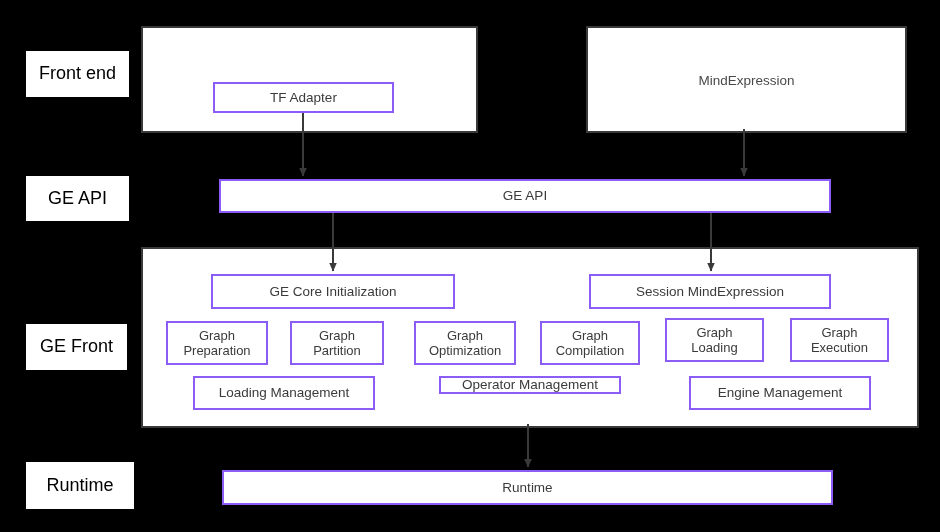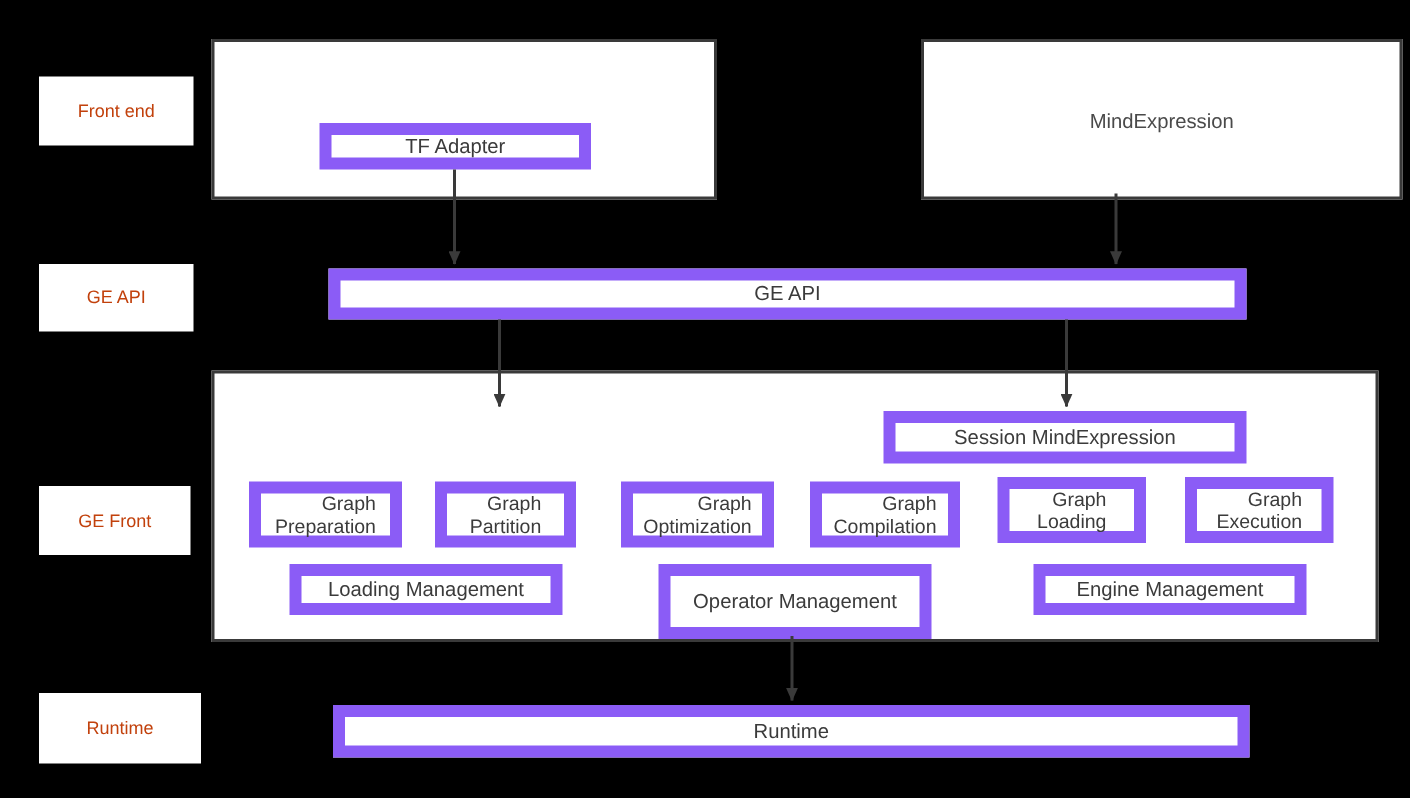--- a/index.html
+++ b/index.html
@@ -23,27 +23,26 @@
     display: flex;
     align-items: center;
     justify-content: center;
     text-align: center;
     color: #3b3b3b;
     line-height: 1.18;
   }
   
   .rail-label {
     border: none;
-    font-size: 12px;
-    color: #c2410c;
+    font-size: 18px;
+    color: #000000;
   }
   
   .framed {
-    border: 8px solid #8b5cf6;
-    text-align: right;
+    border: 2px solid #8b5cf6;
   }
   .container-box {
     display: block;
     border: 2px solid #3a3a3a;
     background: #ffffff;
   }
   .container-title {
     position: absolute;
     left: 0;
     right: 0;
@@ -89,30 +88,33 @@
     <span>Runtime</span>
   </div>
 
   <div class="container-box" style="position:absolute; left:141px; top:26px; width:333px; height:103px;">
     <div class="container-title" style="top:54px;">Tensorflow</div>
   </div>
   <div class="box framed label-1line" style="left:213px; top:82px; width:181px; height:31px;">
     <span>TF Adapter</span>
   </div>
 
-  <div class="container-box" style="position:absolute; left:614px; top:26px; width:317px; height:103px;">
+  <div class="container-box" style="position:absolute; left:586px; top:26px; width:317px; height:103px;">
     <div class="container-title" style="top:45px;">MindExpression</div>
   </div>
 
   <div class="box framed label-1line" style="left:219px; top:179px; width:612px; height:34px;">
     <span>GE API</span>
   </div>
 
   <div class="container-box" style="position:absolute; left:141px; top:247px; width:774px; height:177px;"></div>
 
+  <div class="box framed label-1line" style="left:211px; top:274px; width:244px; height:35px;">
+    <span>GE Core Initialization</span>
+  </div>
   <div class="box framed label-1line" style="left:589px; top:274px; width:242px; height:35px;">
     <span>Session MindExpression</span>
   </div>
 
   <div class="box framed label-2line" style="left:166px; top:321px; width:102px; height:44px;">
     <span>Graph
 Preparation</span>
   </div>
   <div class="box framed label-2line" style="left:290px; top:321px; width:94px; height:44px;">
     <span>Graph
@@ -131,21 +133,21 @@
 Loading</span>
   </div>
   <div class="box framed label-2line" style="left:790px; top:318px; width:99px; height:44px;">
     <span>Graph
 Execution</span>
   </div>
 
   <div class="box framed label-1line" style="left:193px; top:376px; width:182px; height:34px;">
     <span>Loading Management</span>
   </div>
-  <div class="box framed label-1line" style="left:439px; top:376px; width:182px; height:50px;">
+  <div class="box framed label-1line" style="left:439px; top:376px; width:182px; height:18px;">
     <span>Operator Management</span>
   </div>
   <div class="box framed label-1line" style="left:689px; top:376px; width:182px; height:34px;">
     <span>Engine Management</span>
   </div>
 
   <div class="box framed label-1line" style="left:222px; top:470px; width:611px; height:35px;">
     <span>Runtime</span>
   </div>
 

